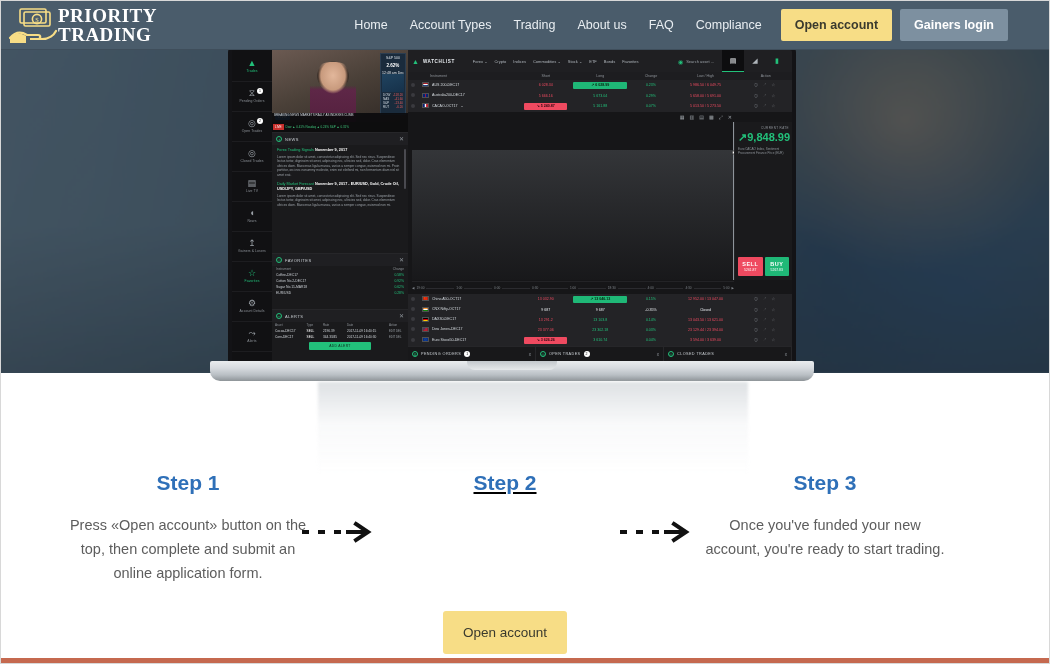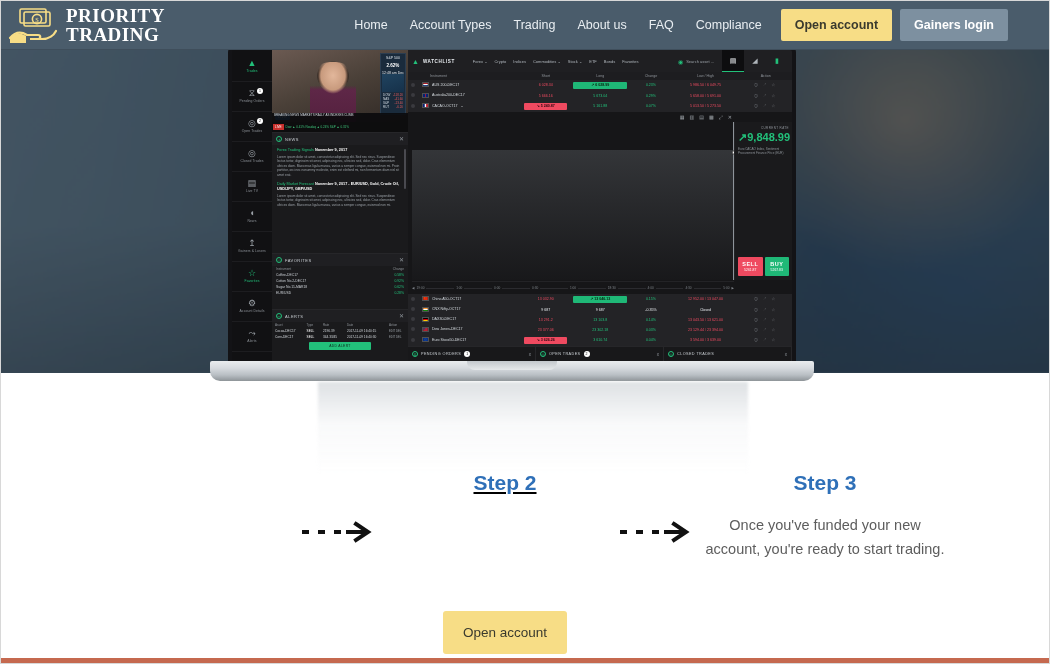--- a/index.html
+++ b/index.html
@@ -43,21 +43,20 @@
   .topbar {
     position: absolute; left: 0; top: 0; width: 1050px; height: 50px;
     background: #4a5c6b;
     display: flex; align-items: center;
     z-index: 40;
     border-bottom: 1px solid rgba(0,0,0,0.15);
   }
   .logo-wrap { display: flex; align-items: center; padding-left: 8px; }
   .logo-mark { width: 50px; height: 40px; flex: none; }
   .logo-text {
-    margin-left: 8px;
     font-family: "Liberation Serif", serif;
     color: #ffffff;
     font-weight: bold;
     font-size: 19px;
     line-height: 19px;
     letter-spacing: 0.5px;
   }
   .logo-text .l2 { display: block; }
 
   .nav { margin-left: auto; display: flex; align-items: center; padding-right: 42px; }
@@ -1214,20 +1213,22 @@
   </div>
   <div class="laptop-base">
     <div class="laptop-notch"></div>
   </div>
   <div class="laptop-reflection"></div>
 </div>
 
 <div class="steps">
 
   <div class="step step-1">
+    <div class="step-h">Step 1</div>
+    <div class="step-p">Press «Open account» button on the top, then complete and submit an online application form.</div>
   </div>
 
   <div class="arrow arrow-1">
     <svg width="78" height="24" viewBox="0 0 78 24">
       <line x1="2" y1="12" x2="48" y2="12" stroke="#111" stroke-width="4" stroke-dasharray="7 9" stroke-linecap="butt"></line>
       <path d="M48 12 L66 12 M56 4 L68 12 L56 20" stroke="#111" stroke-width="4" fill="none" stroke-linecap="square" stroke-linejoin="miter"></path>
     </svg>
   </div>
 
   <div class="step step-2">

